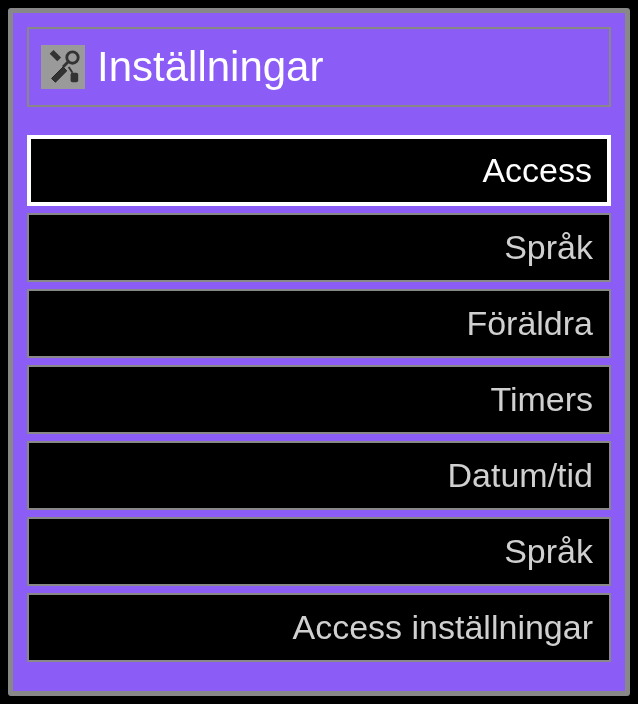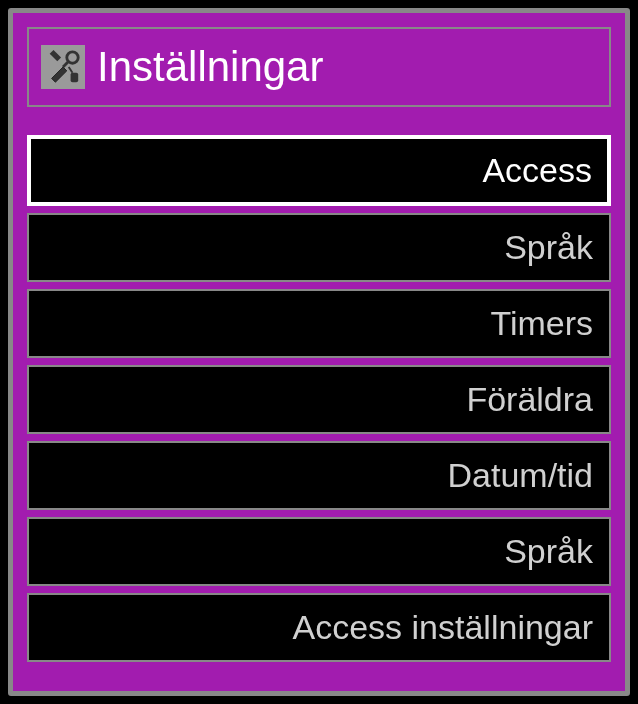--- a/index.html
+++ b/index.html
@@ -13,21 +13,21 @@
       height: 704px;
       font-family: Arial, Helvetica, sans-serif;
       padding: 8px;
     }
     .outer-frame {
       width: 100%;
       height: 100%;
       border: 5px solid #888;
       border-radius: 3px;
       padding: 14px;
-      background: #a21caf;
+      background: #8b5cf6;
     }
     .header {
       border: 2px solid #888;
       padding: 14px 12px;
       display: flex;
       align-items: center;
       gap: 12px;
       margin-bottom: 28px;
     }
     .header-icon {
@@ -88,24 +88,24 @@
   </div>
 
   <div class="menu">
     <div class="menu-item selected">
       <span>Access</span>
     </div>
     <div class="menu-item">
       <span>Språk</span>
     </div>
     <div class="menu-item">
-      <span>Timers</span>
+      <span>Föräldra</span>
     </div>
     <div class="menu-item">
-      <span>Föräldra</span>
+      <span>Timers</span>
     </div>
     <div class="menu-item">
       <span>Datum/tid</span>
     </div>
     <div class="menu-item">
       <span>Språk</span>
     </div>
     <div class="menu-item">
       <span>Access inställningar</span>
     </div>

